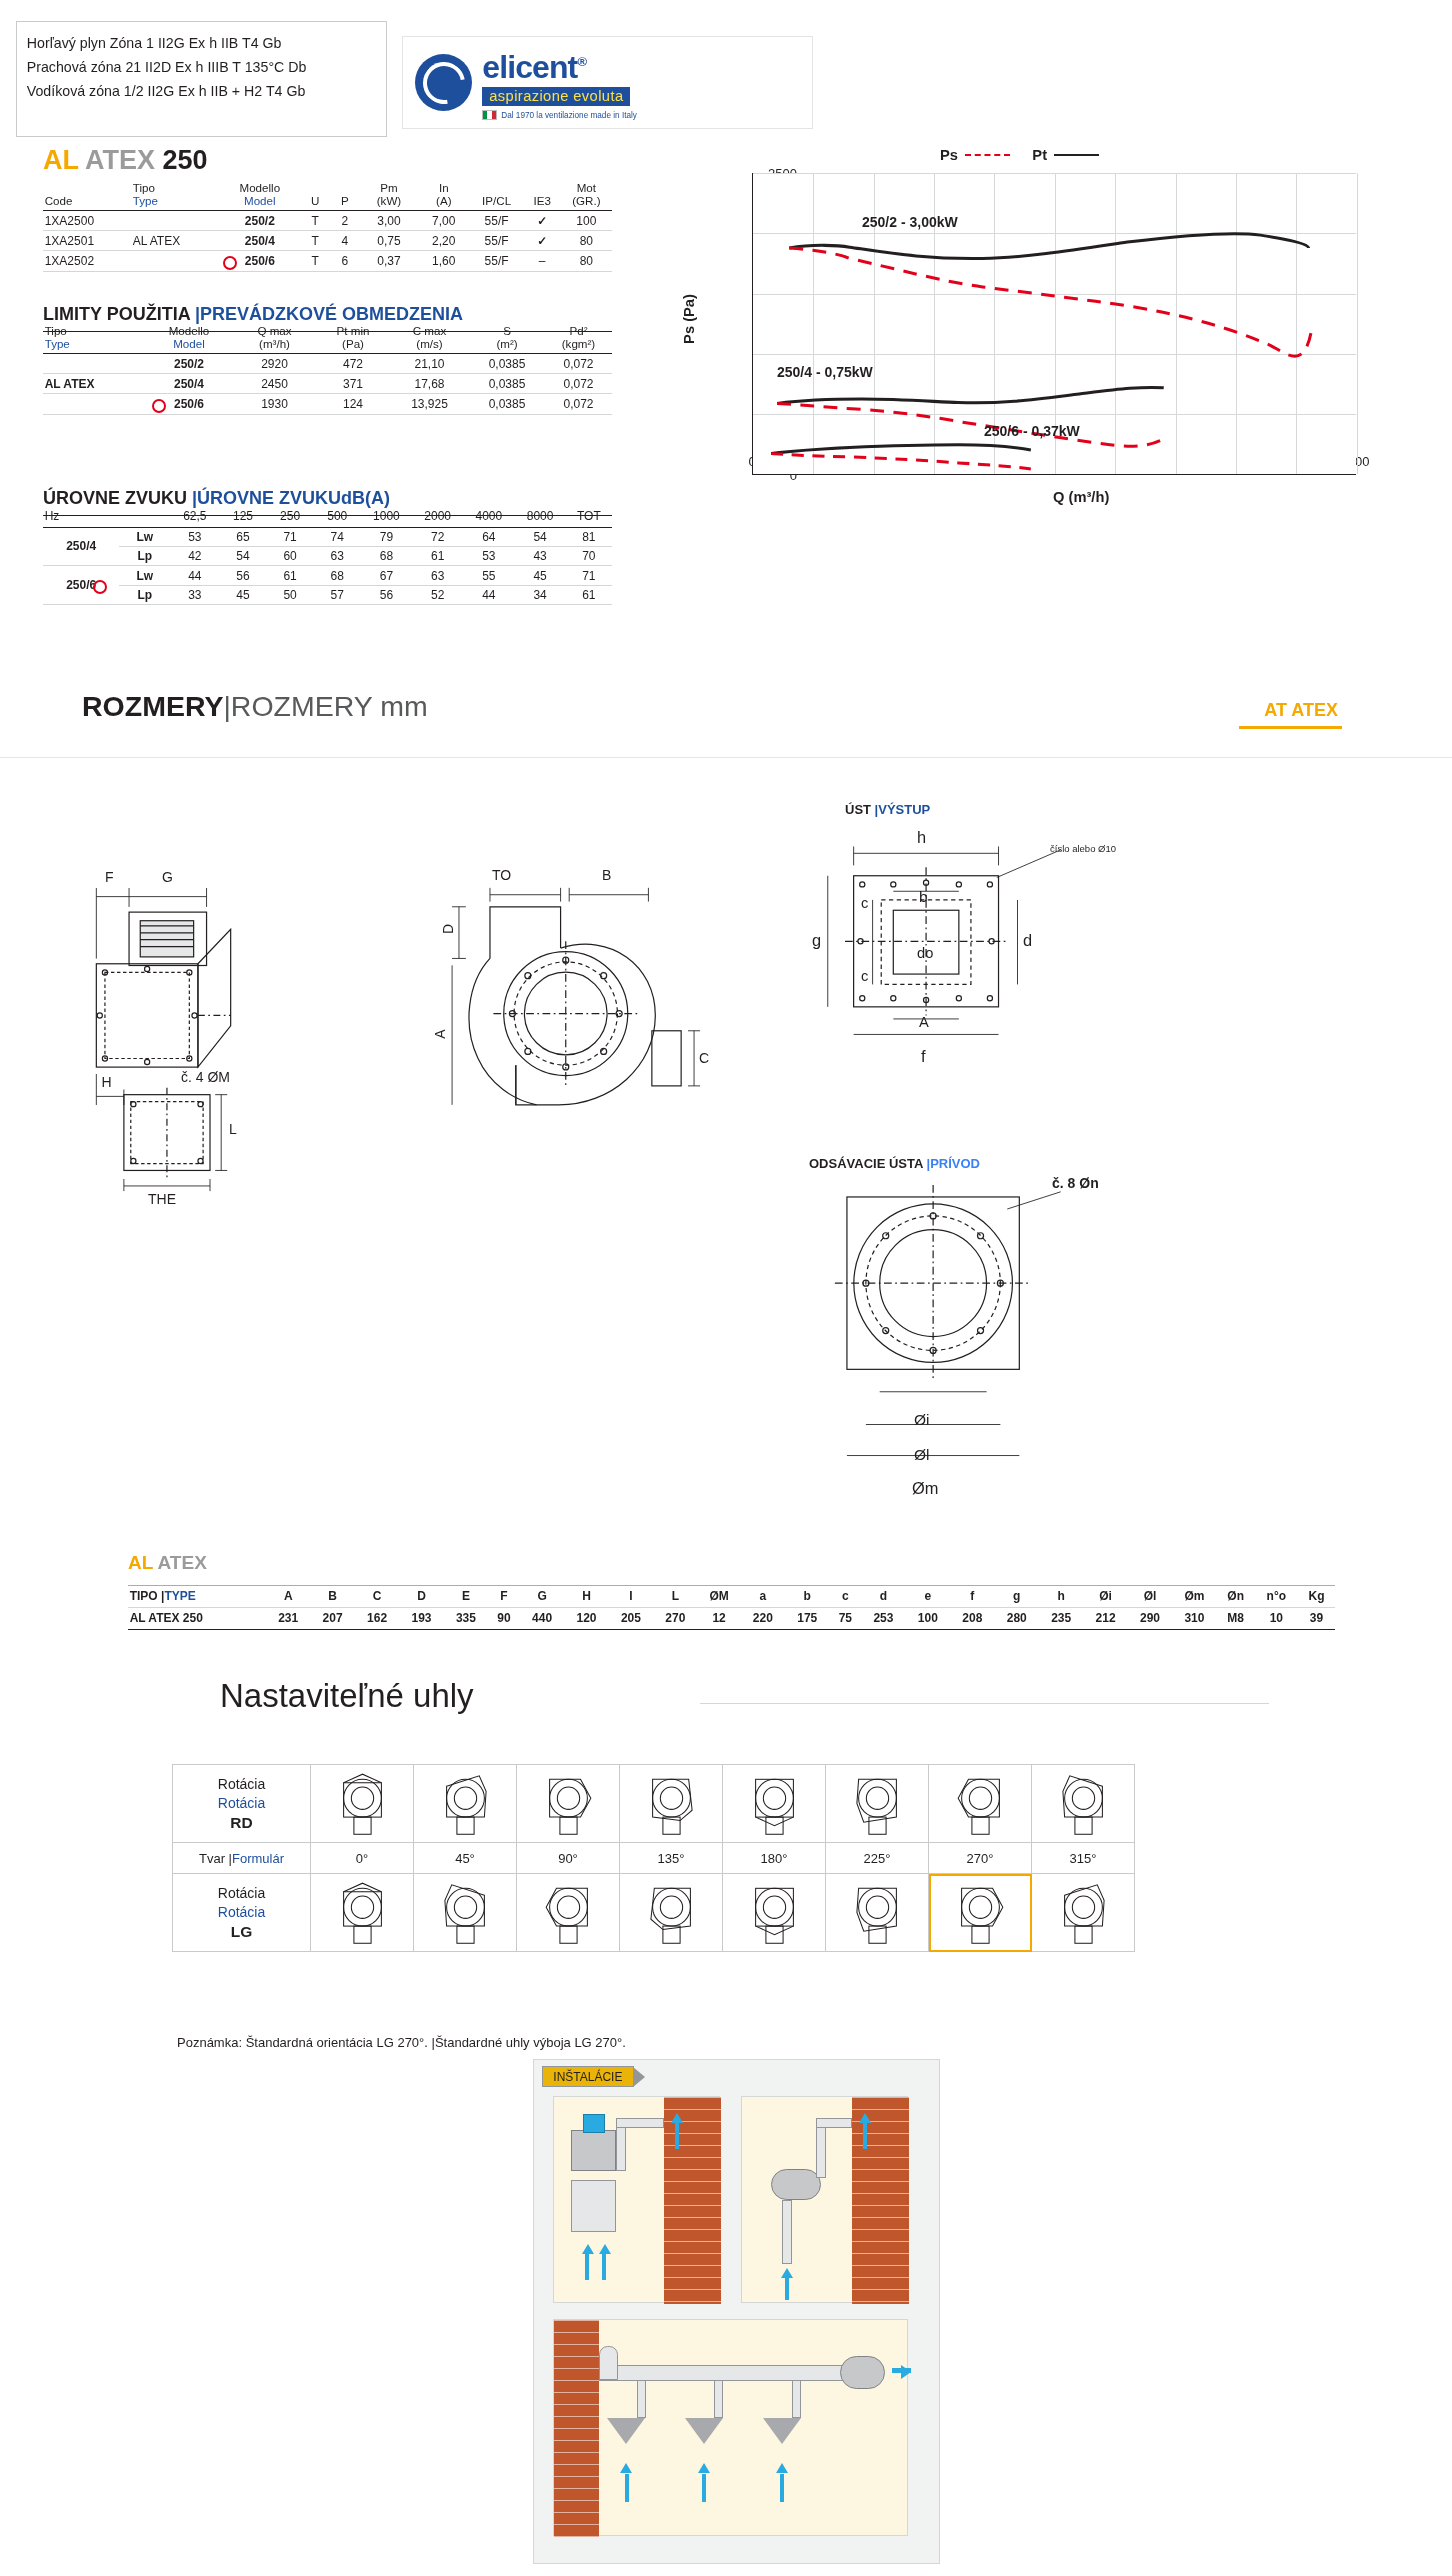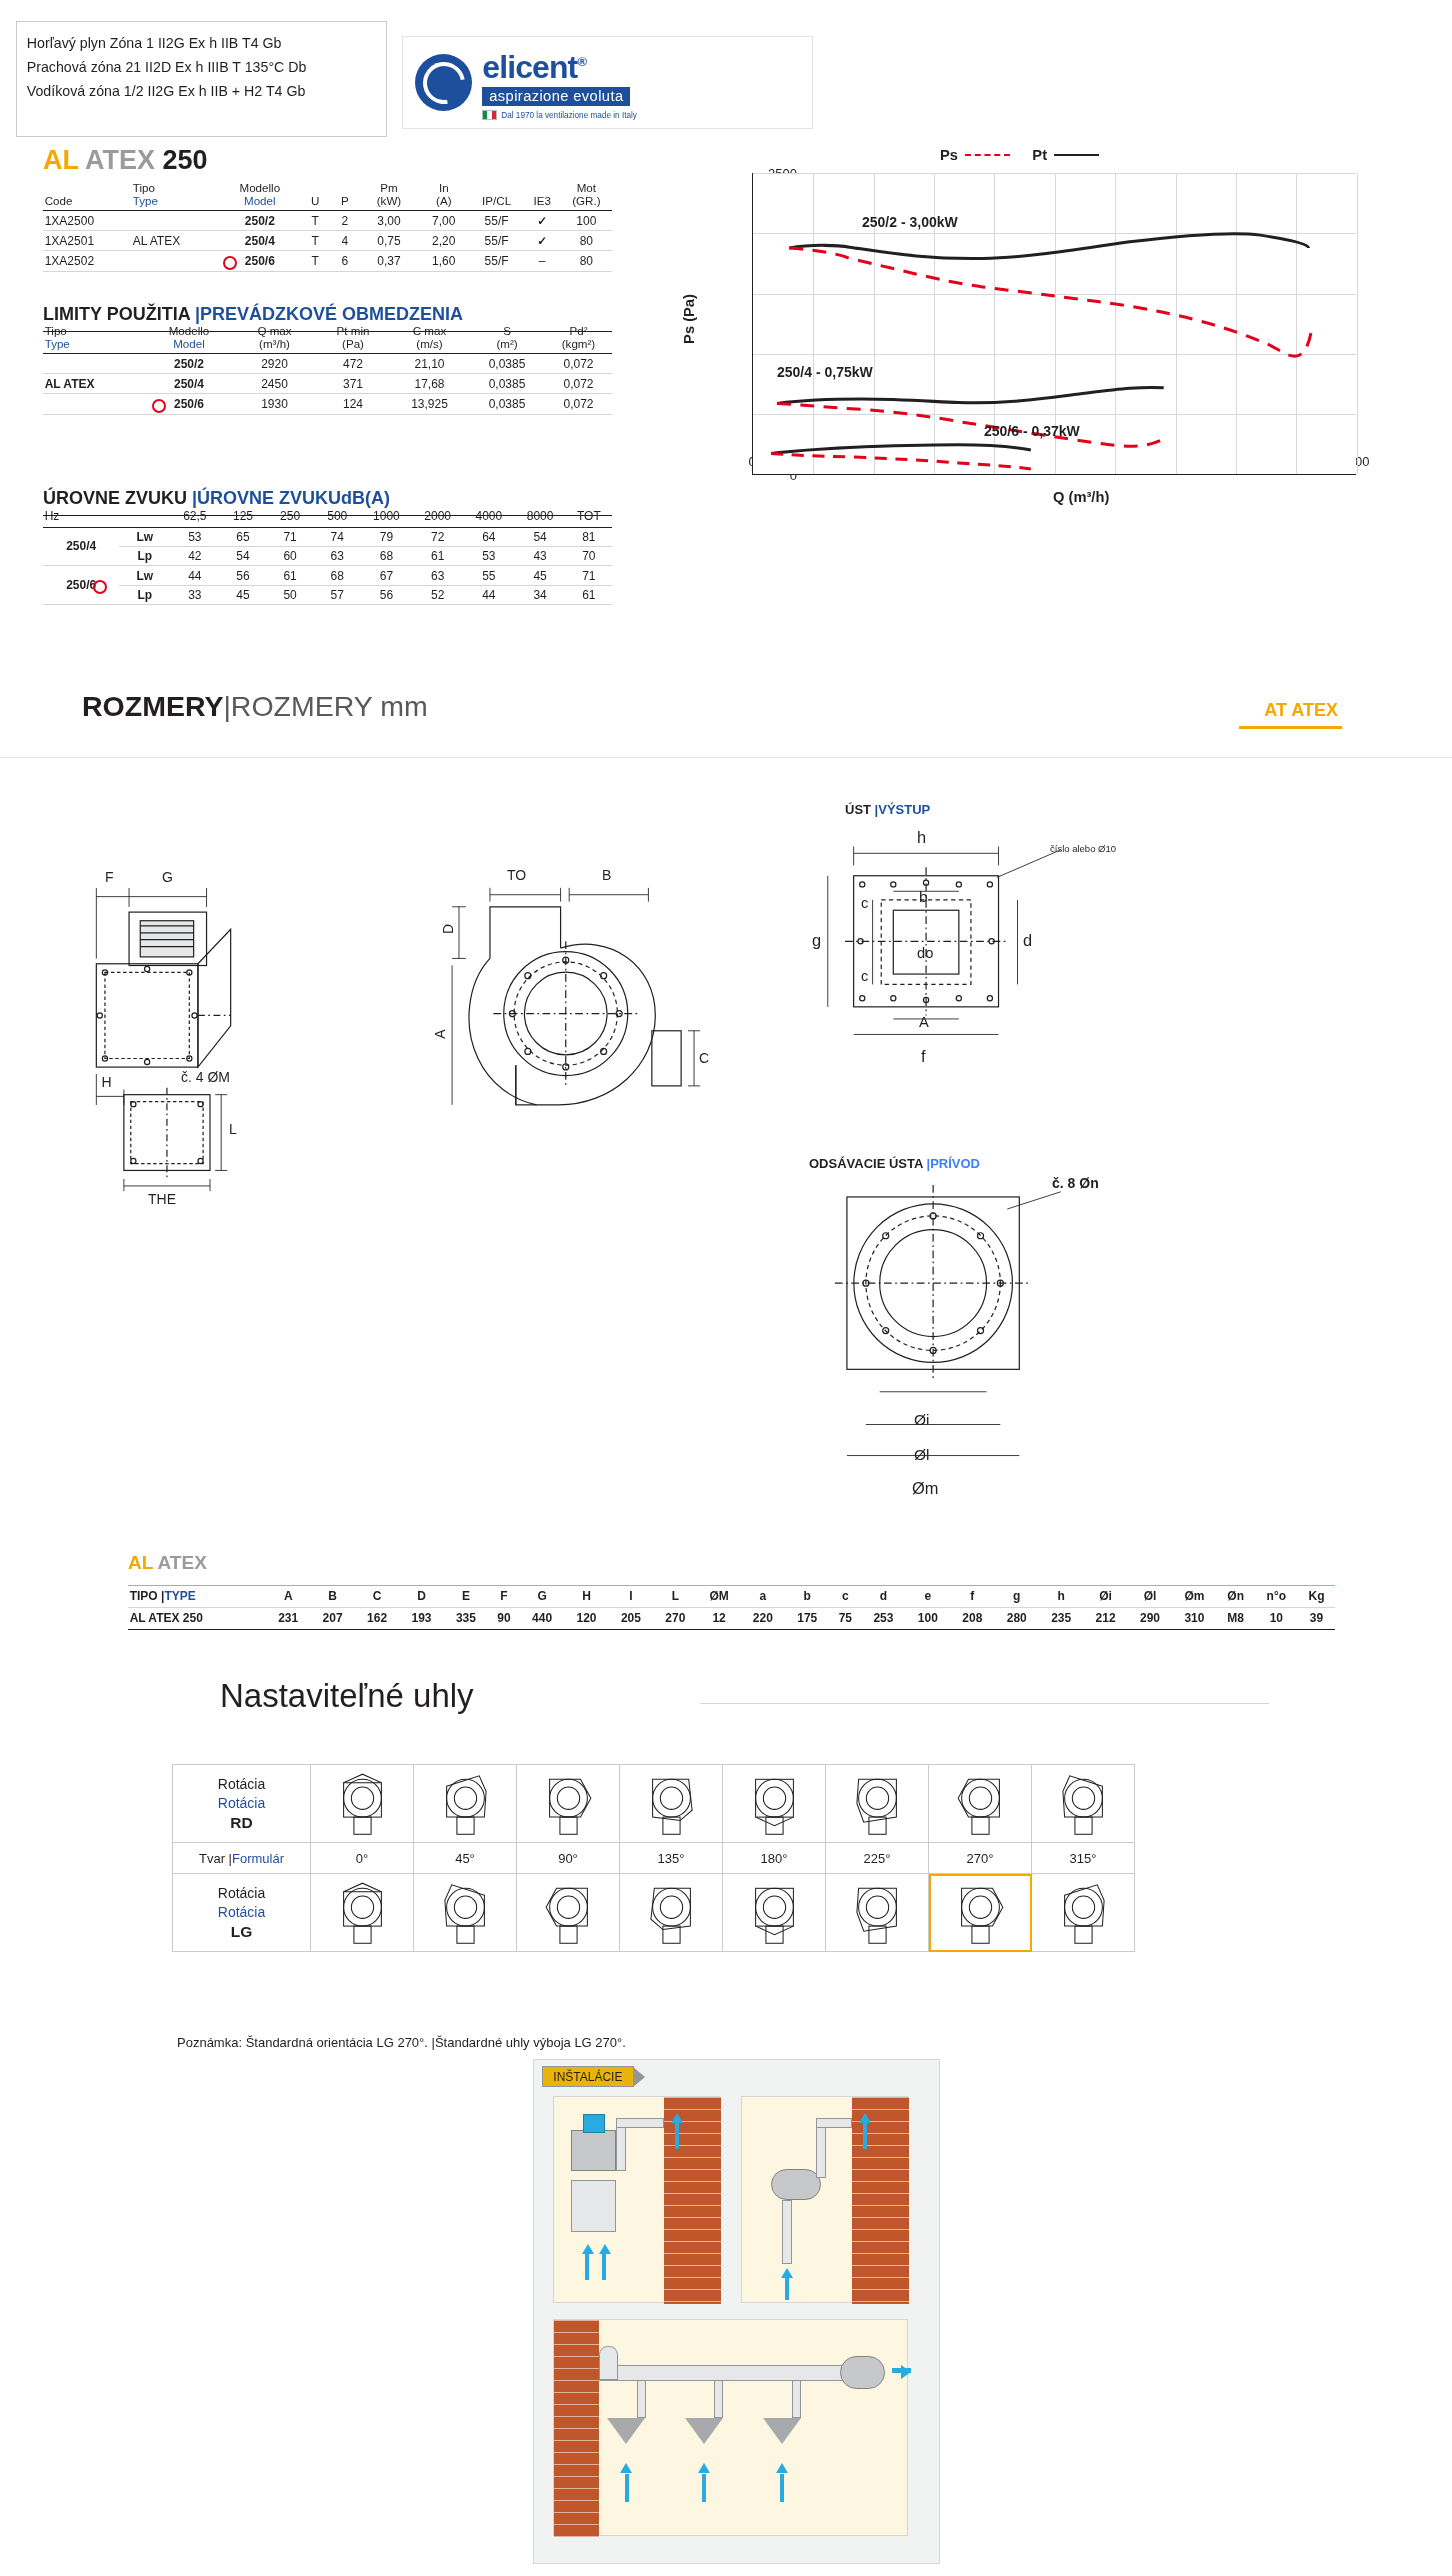--- a/index.html
+++ b/index.html
@@ -34,21 +34,21 @@
     display:flex; align-items:center; justify-content:center;
   }
   .elicent-logo-mark::before{
     content:""; position:absolute; width:34px; height:34px; border-radius:50%;
     border:4.3px solid #fff; border-right-color:transparent; transform:rotate(35deg);
   }
   .elicent-text { margin-left:10.3px; }
   .elicent-name { font-size:32px; font-weight:bold; color:#1d4f9c; letter-spacing:-0.9px; line-height:33px;}
   .elicent-name sup { font-size:13px; vertical-align:super; }
   .elicent-sub {
-    background:#1d4f9c; color:#ffffff; font-size:14.7px; padding:1.7px 7px; margin-top:3px;
+    background:#1d4f9c; color:#fde047; font-size:14.7px; padding:1.7px 7px; margin-top:3px;
     display:inline-block; letter-spacing:0.4px;
   }
   .elicent-tag { font-size:8.2px; color:#1d4f9c; margin-top:4.3px; display:flex; align-items:center; gap:4.3px;}
   .flag-it { display:inline-block; width:14.7px; height:9.5px; background:linear-gradient(to right,#009246 0 33%, #ffffff 33% 66%, #ce2b37 66% 100%); border:0.4px solid #bbb;}
 
   .dynair-box {
     position:absolute; left:826px; top:21px; width:345px; height:93px;
     background:#ffffff; display:flex; align-items:center; padding-left:8.6px;
   }
   .dynair-mark {
@@ -572,21 +572,21 @@
         <line x1="180" y1="38" x2="272" y2="38"></line>
         <line x1="60" y1="52" x2="44" y2="52"></line>
           <line x1="60" y1="112" x2="44" y2="112"></line>
         <line x1="52" y1="52" x2="52" y2="112"></line>
         <line x1="44" y1="120" x2="44" y2="282"></line>
         <line x1="318" y1="196" x2="332" y2="196"></line>
           <line x1="318" y1="260" x2="332" y2="260"></line>
         <line x1="325" y1="196" x2="325" y2="260"></line>
       </g>
     </svg>
-    <div class="dim-lab" style="left:93px; top:5.2px;">TO</div>
+    <div class="dim-lab" style="left:78px; top:5.2px;">TO</div>
     <div class="dim-lab" style="left:188px; top:5.2px;">B</div>
     <div class="dim-lab" style="left:29px; top:59px; transform:rotate(-90deg)">D</div>
     <div class="dim-lab" style="left:21px; top:164px; transform:rotate(-90deg)">A</div>
     <div class="dim-lab" style="left:285px; top:188px;">C</div>
   </div>
 
   <div class="draw" style="left:776px; top:802px; width:414px; height:362px;">
     <div style="position:absolute; left:69px; top:0; font-size:13px; font-weight:bold;">
       <span>ÚST</span><span style="color:#1d4f9c"> |<span>VÝSTUP</span></span>
     </div>

